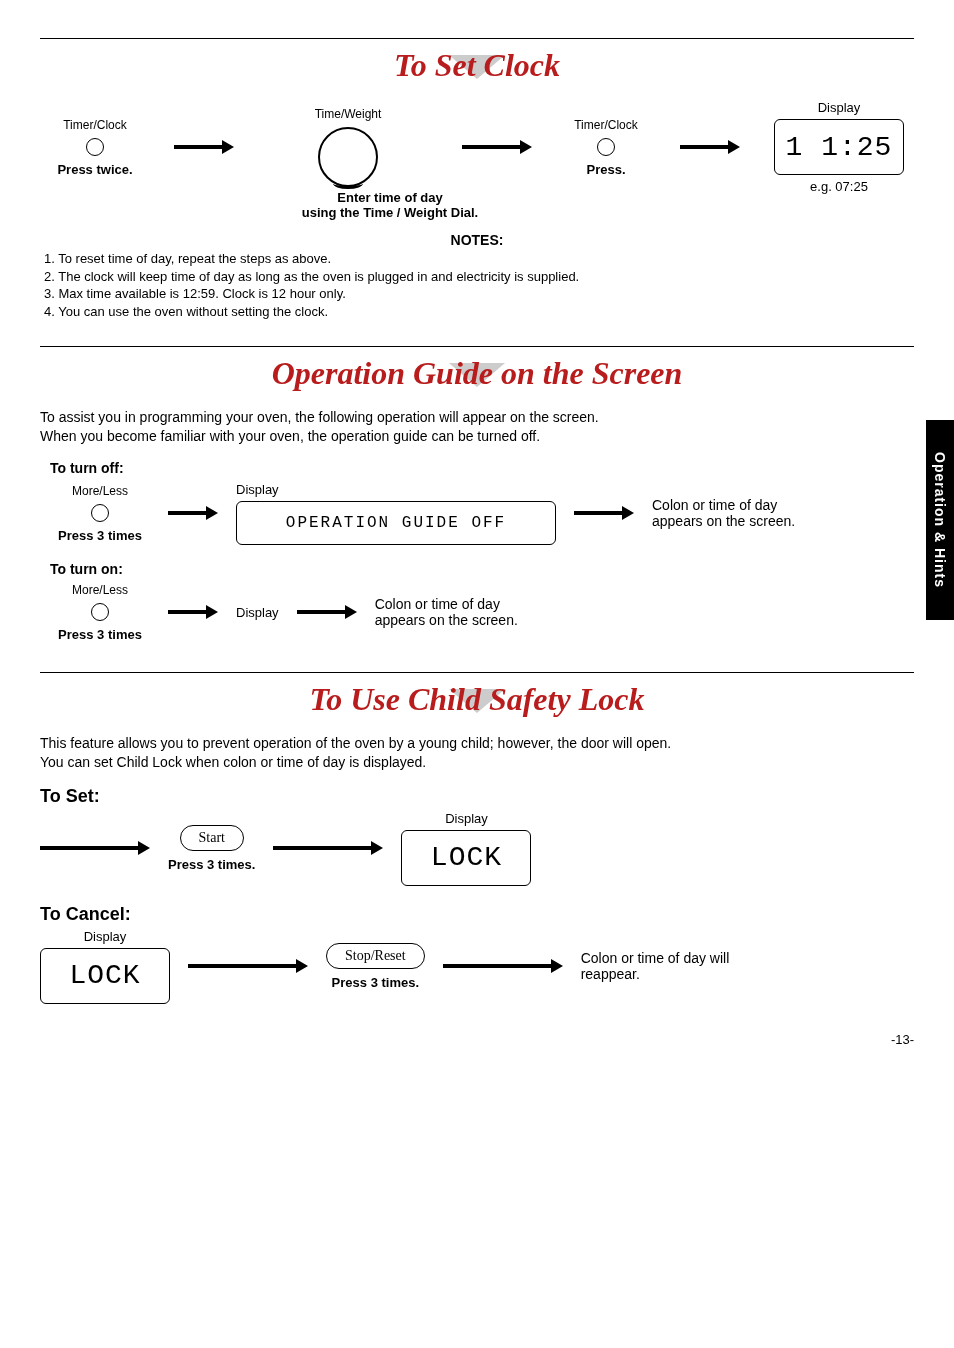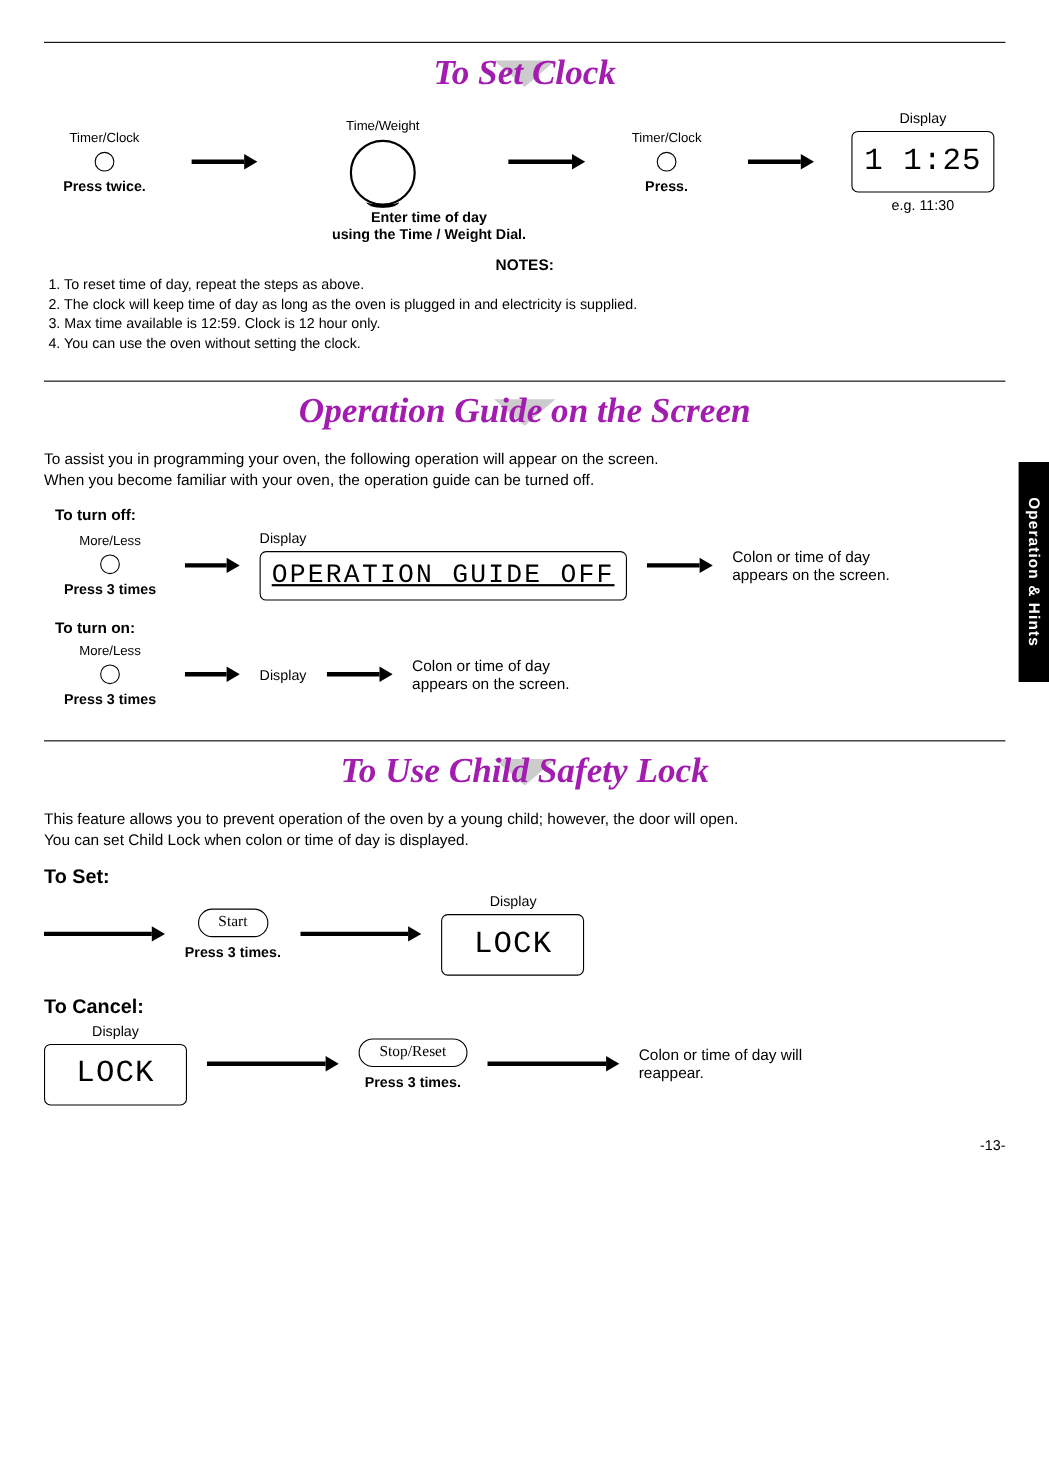--- a/index.html
+++ b/index.html
@@ -10,21 +10,21 @@
     width: 954px;
     padding: 30px 40px;
     position: relative;
   }
   .hr { border-top: 1px solid #000; margin: 8px 0; }
   .section-title {
     font-family: Georgia, 'Times New Roman', serif;
     font-style: italic;
     font-weight: bold;
     font-size: 32px;
-    color: #a21caf;
+    color: #b91c1c;
     text-align: center;
     position: relative;
     z-index: 2;
   }
   .title-container { position: relative; text-align: center; margin: 6px 0 16px; }
   .title-arrow {
     position: absolute;
     left: 50%;
     transform: translateX(-50%);
     top: 8px;
@@ -60,24 +60,23 @@
     border-radius: 6px;
     padding: 8px 10px;
     min-width: 130px;
     min-height: 56px;
     display: flex;
     align-items: center;
     justify-content: center;
   }
   .lcd-text {
     font-family: 'Courier New', monospace;
-    font-size: 24px;
+    font-size: 16px;
     letter-spacing: 2px;
     white-space: nowrap;
-    text-decoration: underline;
   }
   .lcd-big {
     font-family: 'Courier New', monospace;
     font-size: 28px;
     letter-spacing: 1px;
   }
   .notes-title { font-weight: bold; font-size: 14px; margin-top: 12px; text-align: center; }
   .notes-list { font-size: 13px; margin-left: 4px; margin-top: 2px; line-height: 1.35; }
   .body-text { font-size: 14px; margin: 10px 0 14px; line-height: 1.35; }
   .subheader { font-size: 14px; font-weight: bold; margin: 6px 0 6px 10px; }
@@ -159,21 +158,21 @@
         <line x1="0" y1="8" x2="48" y2="8" stroke="#000" stroke-width="4"></line>
         <polygon points="48,1 60,8 48,15" fill="#000"></polygon>
       </svg>
   </span>
 
   <div class="col" style="width:150px;">
     <span class="caption-small">Display</span>
     <div class="display-box">
       <span class="lcd-big">1 1:25</span>
     </div>
-    <span class="caption-small">e.g. 11:30</span>
+    <span class="caption-small">e.g. 07:25</span>
   </div>
 </div>
 
 <div class="caption-center" style="margin-left:230px; margin-top:-8px; white-space:pre-line;">Enter time of day
 using the Time / Weight Dial.</div>
 
 <div class="notes-title">NOTES:</div>
 <div class="notes-list">
   <div>1.  To reset time of day, repeat the steps as above.</div>
   <div>2.  The clock will keep time of day as long as the oven is plugged in and electricity is supplied.</div>

